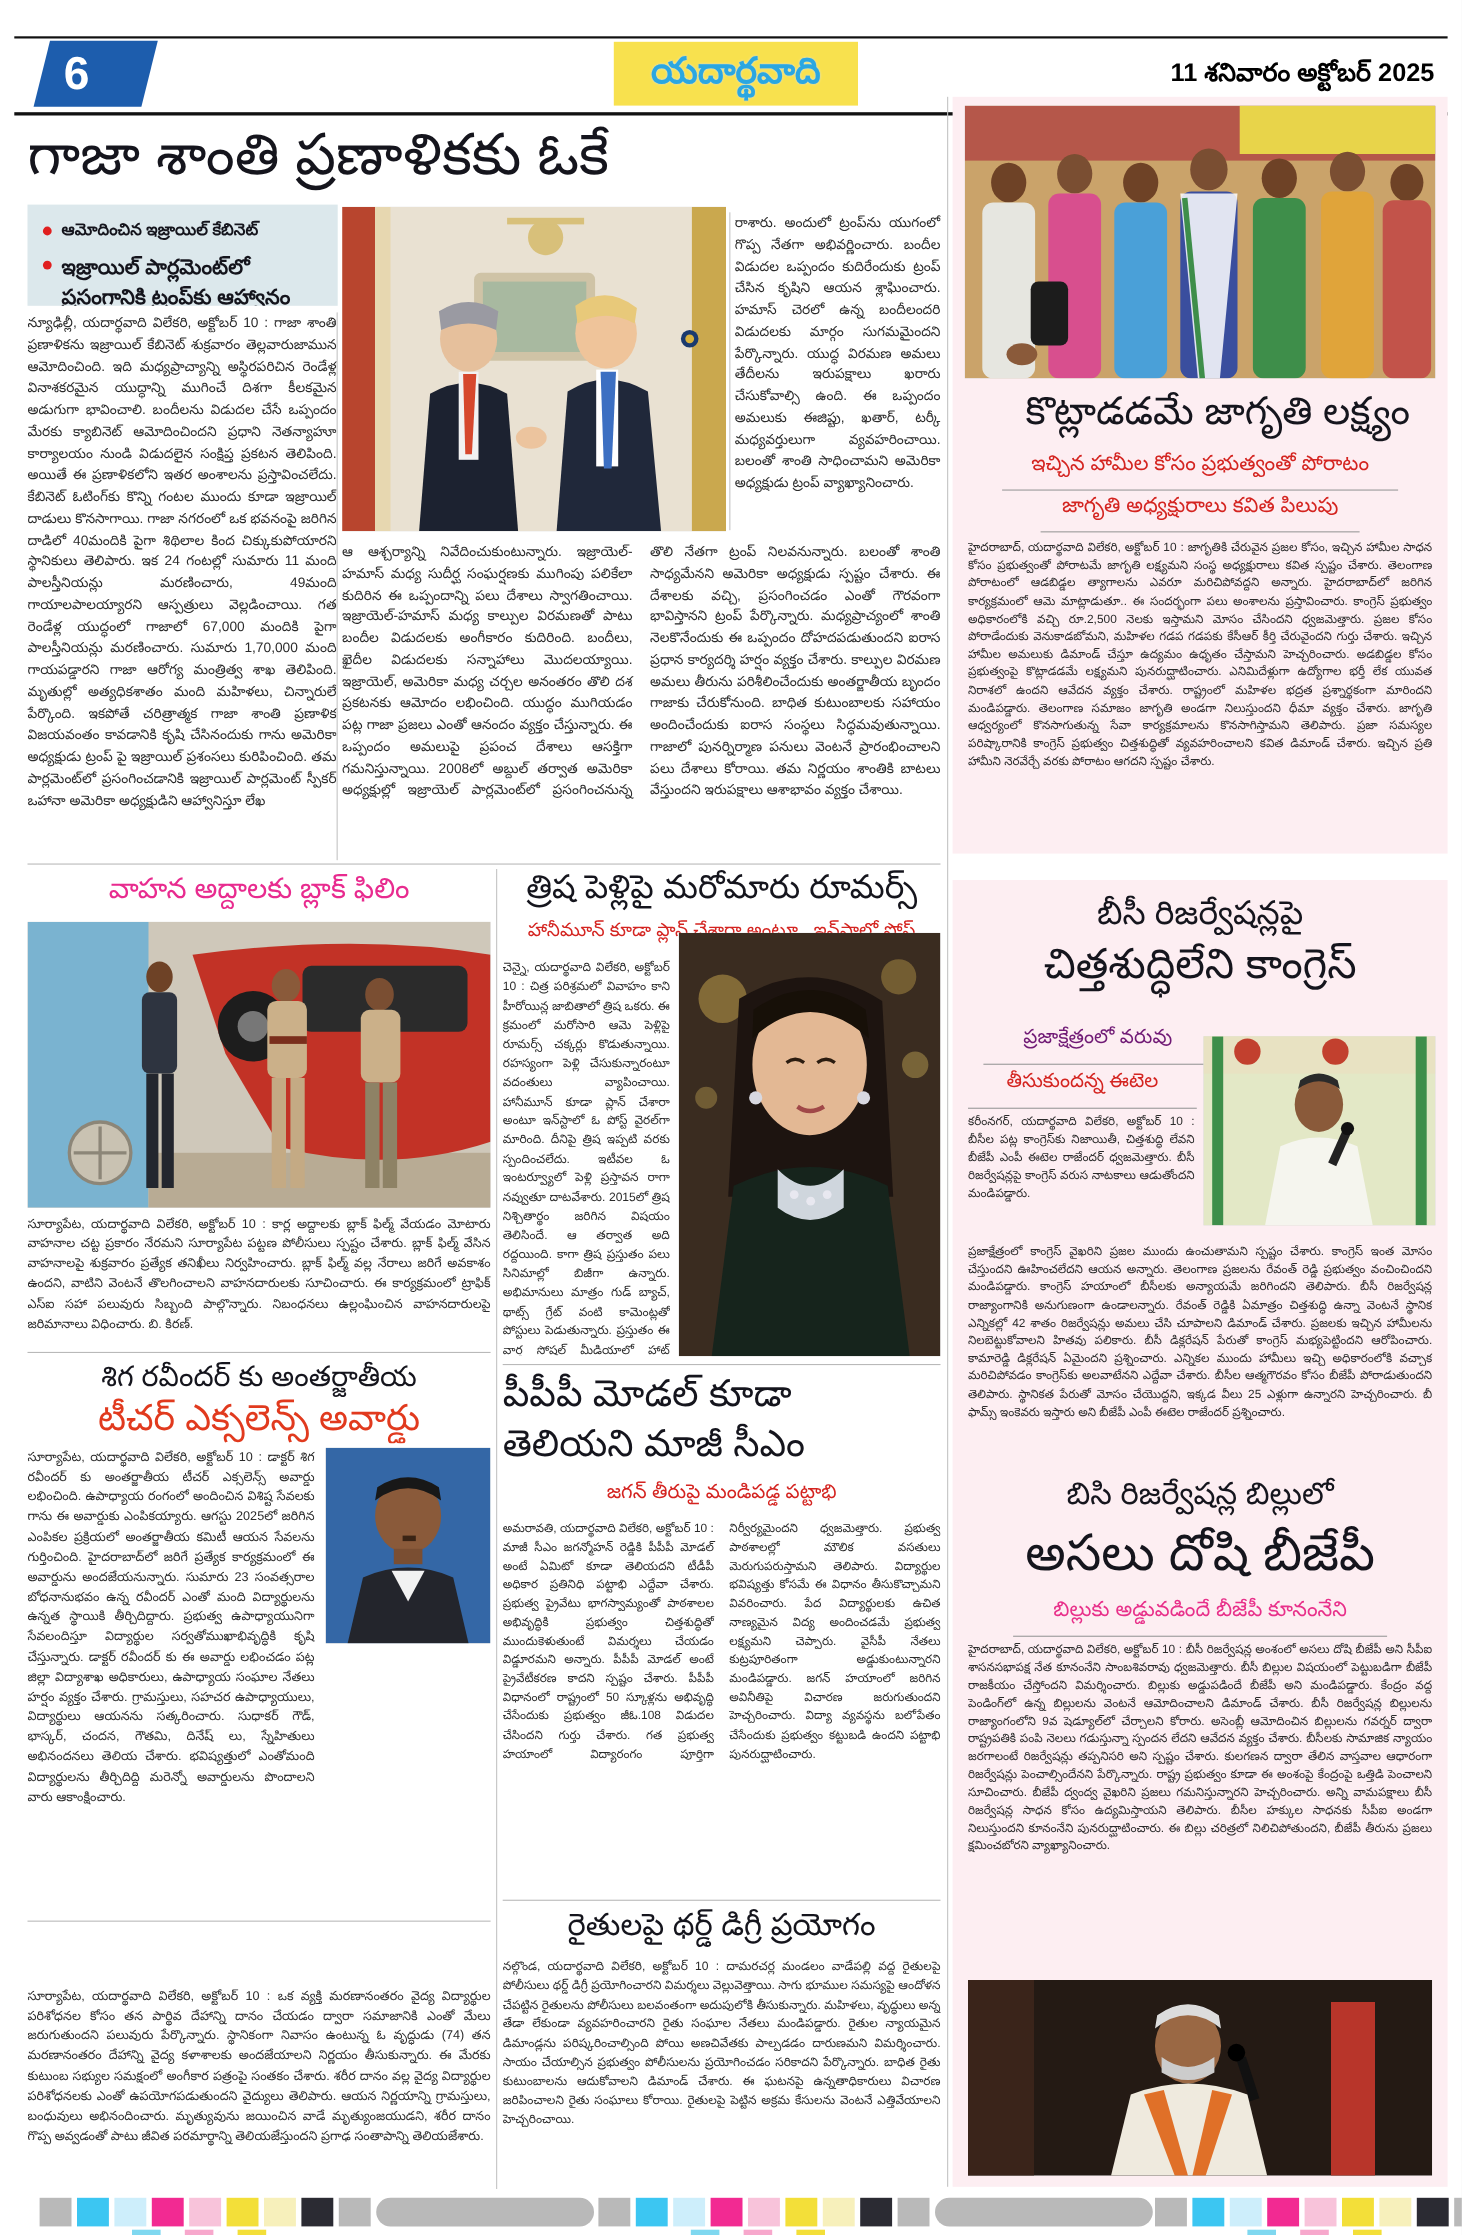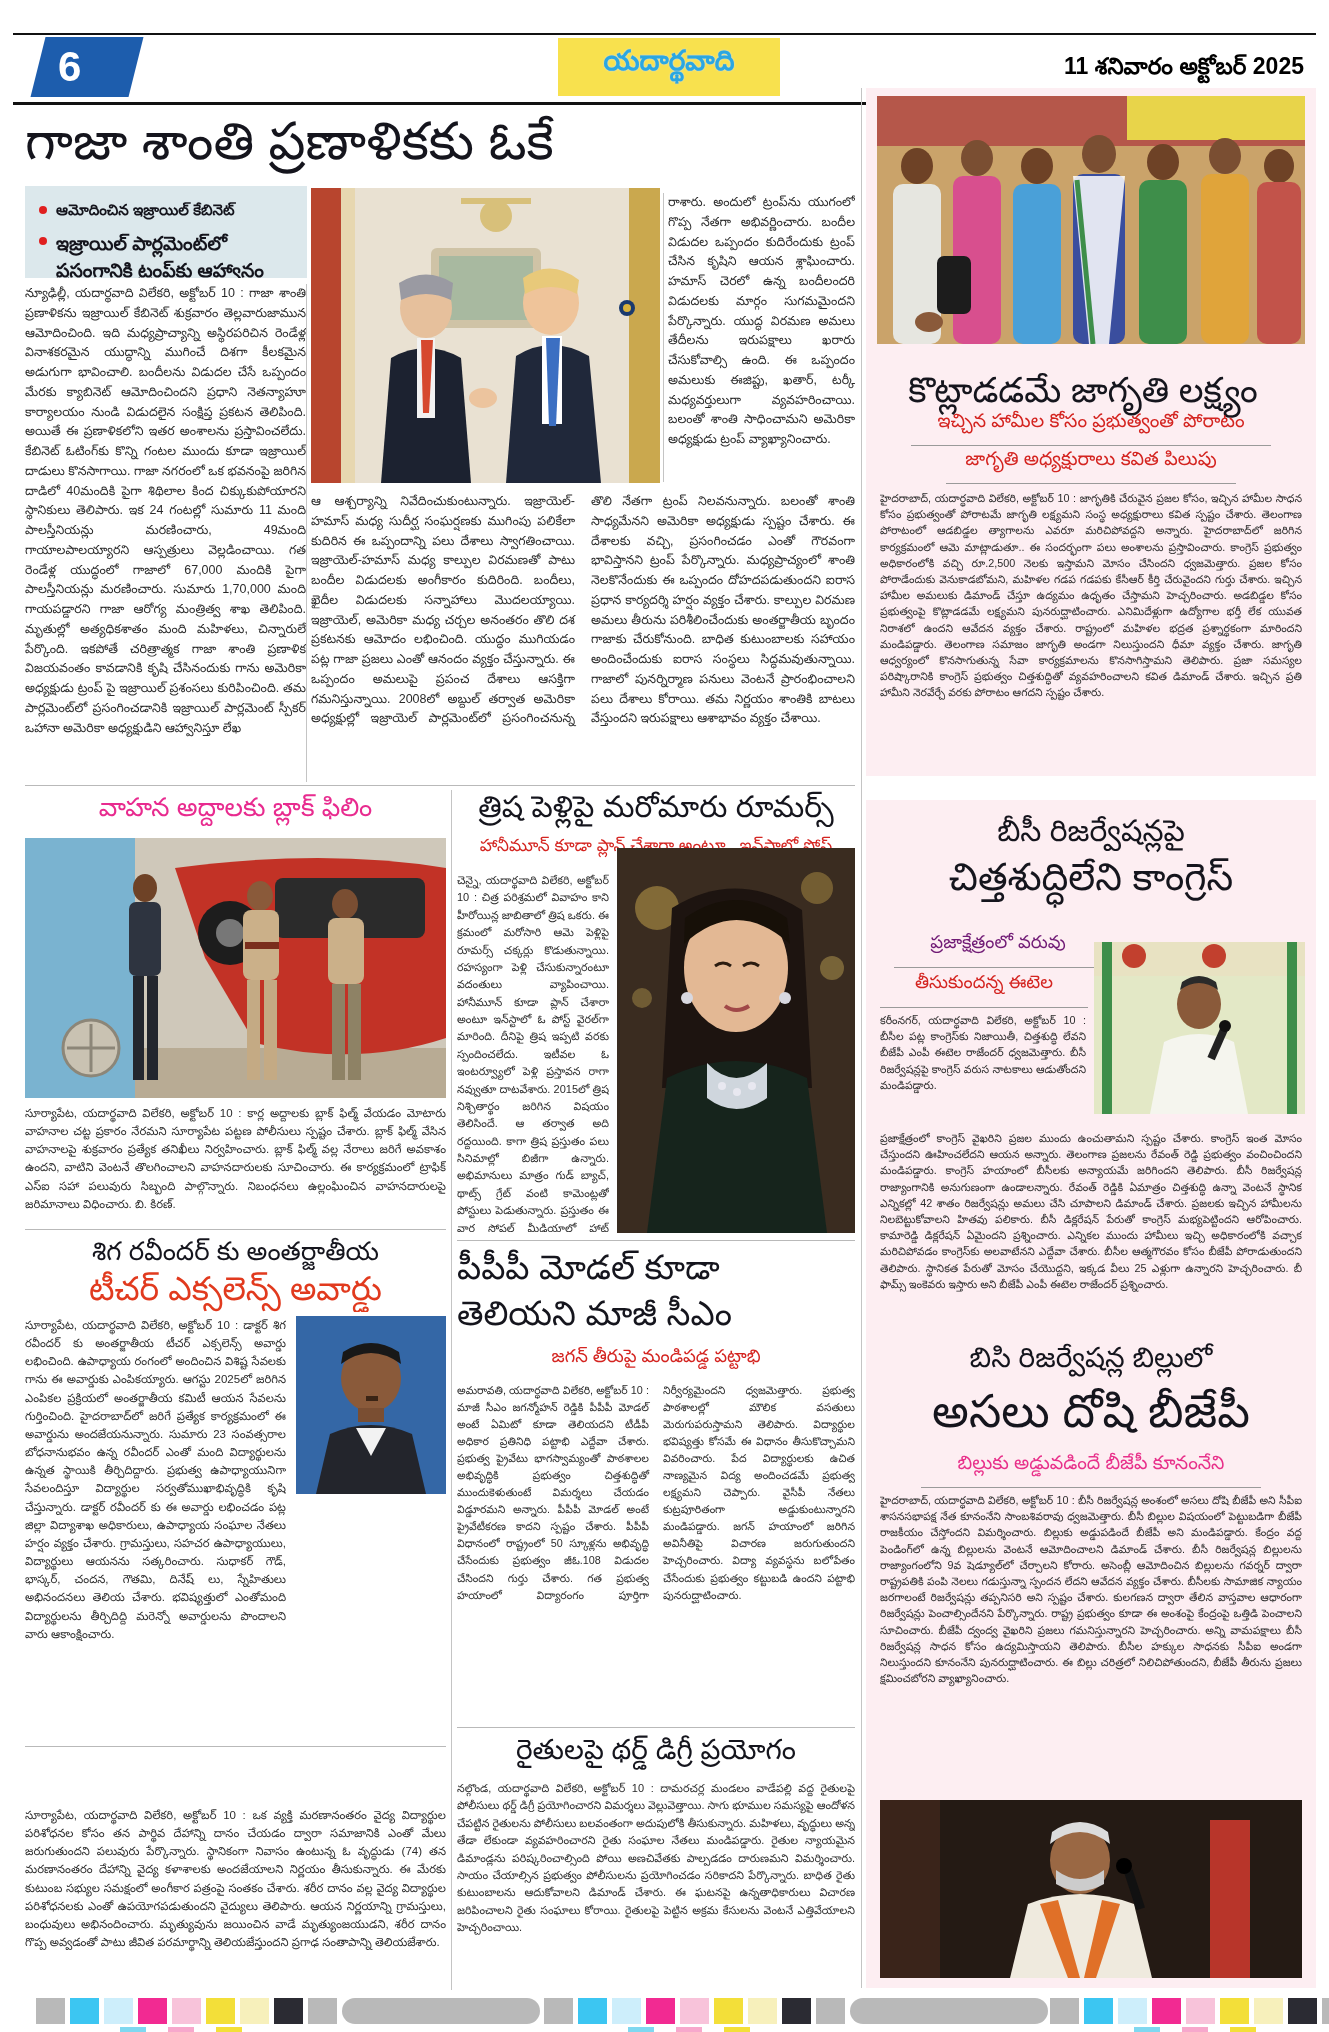--- a/index.html
+++ b/index.html
@@ -26,21 +26,21 @@
 </style>
 </head>
 <body>
 
 <div class="page">
 
   <div class="abs" style="left:13px;top:33px;width:1303px;height:67px;border-top:2px solid #111;border-bottom:3px solid #111;background:#fff;">
     <div class="abs" style="left:25px;top:2px;width:98px;height:60px;background:#1d5dad;transform:skewX(-14deg);"></div>
     <div class="abs" style="left:45px;top:8px;font-size:42px;font-weight:bold;color:#fff;">6</div>
     <div class="abs" style="left:545px;top:3px;width:222px;height:58px;background:#f8e14e;"></div>
-    <div class="abs" style="left:548px;top:10px;width:216px;text-align:center;font-size:28px;font-weight:bold;color:#2ba7e0;text-shadow:0 0 2px #fff,0 0 1px #0c6fa8;">యదార్థవాది</div>
+    <div class="abs" style="left:548px;top:10px;width:216px;text-align:center;font-size:33px;font-weight:bold;color:#2ba7e0;text-shadow:0 0 2px #fff,0 0 1px #0c6fa8;">యదార్థవాది</div>
     <div class="abs" style="right:12px;top:18px;font-size:23px;font-weight:bold;color:#000000;">11 శనివారం అక్టోబర్ 2025</div>
   </div>
 
   <div class="abs hl" style="left:25px;top:106px;width:790px;height:78px;font-size:52px;line-height:1.35;">గాజా శాంతి ప్రణాళికకు ఓకే</div>
 
   <div class="abs" style="left:25px;top:186px;width:282px;height:92px;background:#dce8ec;box-sizing:border-box;padding:13px 14px;overflow:hidden;">
     <div class="bullet-item">
       <span class="bullet-dot"></span>
       <span style="font-size:15px;font-weight:bold;color:#14141c;line-height:1.45;">ఆమోదించిన ఇజ్రాయిల్ కేబినెట్</span>
     </div>
@@ -210,21 +210,21 @@
             <rect x="324" y="78" width="48" height="170" rx="10" fill="#e0a43a"></rect>
           <ellipse cx="402" cy="70" rx="15" ry="17" fill="#6e4226"></ellipse>
             <rect x="380" y="86" width="44" height="162" rx="10" fill="#c2534a"></rect>
         </g>
         <path d="M196 80 L212 248 L232 248 L248 80 Z" fill="#ffffff" opacity="0.85"></path>
         <path d="M200 84 L216 248" stroke="#3e8e4a" stroke-width="5"></path>
         <rect x="60" y="160" width="34px" height="58" rx="7" fill="#1c1c1c"></rect>
         <ellipse cx="52" cy="226" rx="14" ry="10" fill="#8a5a3a"></ellipse>
       </svg>
     </div>
-    <div class="abs hl center" style="left:0;top:266px;width:434px;height:48px;font-size:35px;margin-top:16px;">కొట్లాడడమే జాగృతి లక్ష్యం</div>
+    <div class="abs hl center" style="left:24px;top:266px;width:434px;height:48px;font-size:35px;">కొట్లాడడమే జాగృతి లక్ష్యం</div>
     <div class="abs hl center sub-underline" style="left:45px;top:322px;width:360px;height:30px;font-size:19px;color:#d42420;">ఇచ్చిన హామీల కోసం ప్రభుత్వంతో పోరాటం</div>
     <div class="abs hl center sub-underline" style="left:80px;top:360px;width:290px;height:30px;font-size:19px;color:#d42420;">జాగృతి అధ్యక్షురాలు కవిత పిలుపు</div>
     <div class="abs jt" style="left:14px;top:402px;width:422px;height:274px;font-size:10.8px;line-height:1.5;">హైదరాబాద్, యదార్థవాది విలేకరి, అక్టోబర్ 10 : జాగృతికి చేరువైన ప్రజల కోసం, ఇచ్చిన హామీల సాధన కోసం ప్రభుత్వంతో పోరాటమే జాగృతి లక్ష్యమని సంస్థ అధ్యక్షురాలు కవిత స్పష్టం చేశారు. తెలంగాణ పోరాటంలో ఆడబిడ్డల త్యాగాలను ఎవరూ మరిచిపోవద్దని అన్నారు. హైదరాబాద్‌లో జరిగిన కార్యక్రమంలో ఆమె మాట్లాడుతూ.. ఈ సందర్భంగా పలు అంశాలను ప్రస్తావించారు. కాంగ్రెస్ ప్రభుత్వం అధికారంలోకి వచ్చి రూ.2,500 నెలకు ఇస్తామని మోసం చేసిందని ధ్వజమెత్తారు. ప్రజల కోసం పోరాడేందుకు వెనుకాడబోమని, మహిళల గడప గడపకు కేసీఆర్ కీర్తి చేరువైందని గుర్తు చేశారు. ఇచ్చిన హామీల అమలుకు డిమాండ్ చేస్తూ ఉద్యమం ఉధృతం చేస్తామని హెచ్చరించారు. అడబిడ్డల కోసం ప్రభుత్వంపై కొట్లాడడమే లక్ష్యమని పునరుద్ఘాటించారు. ఎనిమిదేళ్లుగా ఉద్యోగాల భర్తీ లేక యువత నిరాశలో ఉందని ఆవేదన వ్యక్తం చేశారు. రాష్ట్రంలో మహిళల భద్రత ప్రశ్నార్థకంగా మారిందని మండిపడ్డారు. తెలంగాణ సమాజం జాగృతి అండగా నిలుస్తుందని ధీమా వ్యక్తం చేశారు. జాగృతి ఆధ్వర్యంలో కొనసాగుతున్న సేవా కార్యక్రమాలను కొనసాగిస్తామని తెలిపారు. ప్రజా సమస్యల పరిష్కారానికి కాంగ్రెస్ ప్రభుత్వం చిత్తశుద్ధితో వ్యవహరించాలని కవిత డిమాండ్ చేశారు. ఇచ్చిన ప్రతి హామీని నెరవేర్చే వరకు పోరాటం ఆగదని స్పష్టం చేశారు.</div>
   </div>
 
   <div class="pink-panel" style="left:866px;top:800px;width:450px;height:1188px;">
     <div class="abs hl center" style="left:8px;top:14px;width:434px;height:40px;font-size:30px;">బీసీ రిజర్వేషన్లపై</div>
     <div class="abs hl center" style="left:8px;top:56px;width:434px;height:52px;font-size:38px;">చిత్తశుద్ధిలేని కాంగ్రెస్</div>
     <div class="abs hl center sub-underline" style="left:28px;top:132px;width:208px;height:30px;font-size:18px;color:#701a75;">ప్రజాక్షేత్రంలో వరువు</div>
     <div class="abs hl center sub-underline" style="left:14px;top:172px;width:208px;height:30px;font-size:18px;color:#d42420;">తీసుకుందన్న ఈటెల</div>

